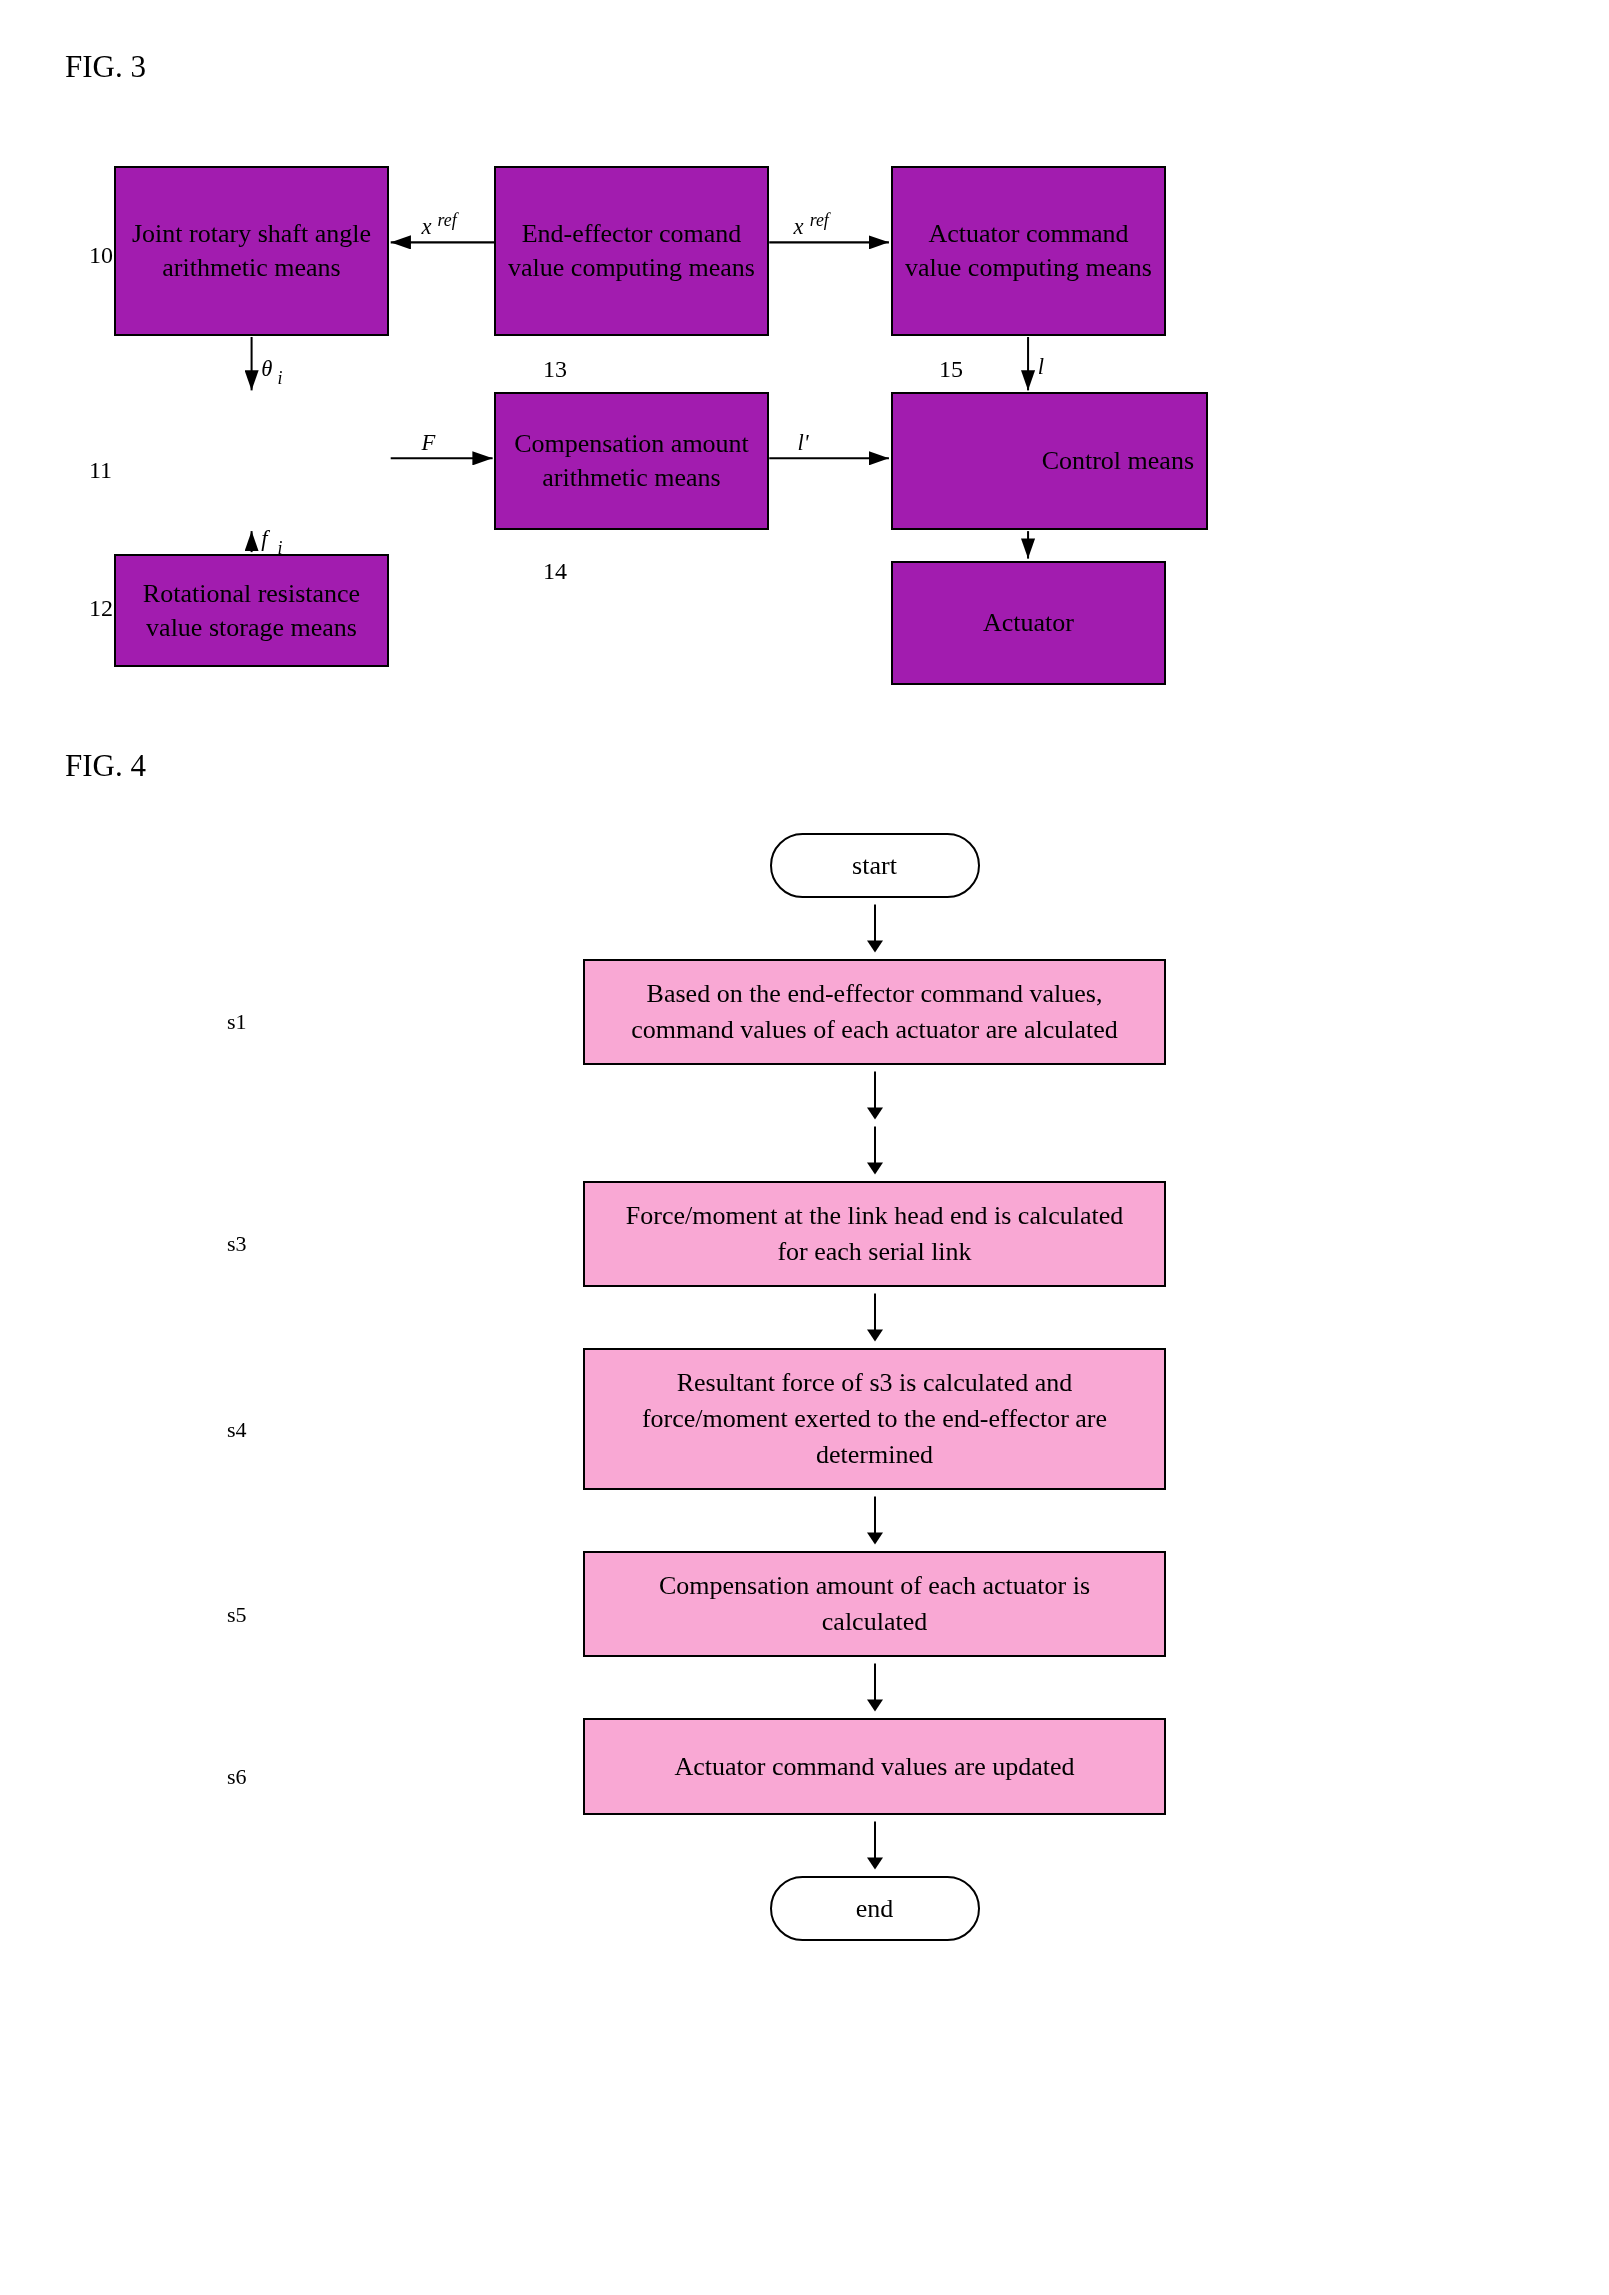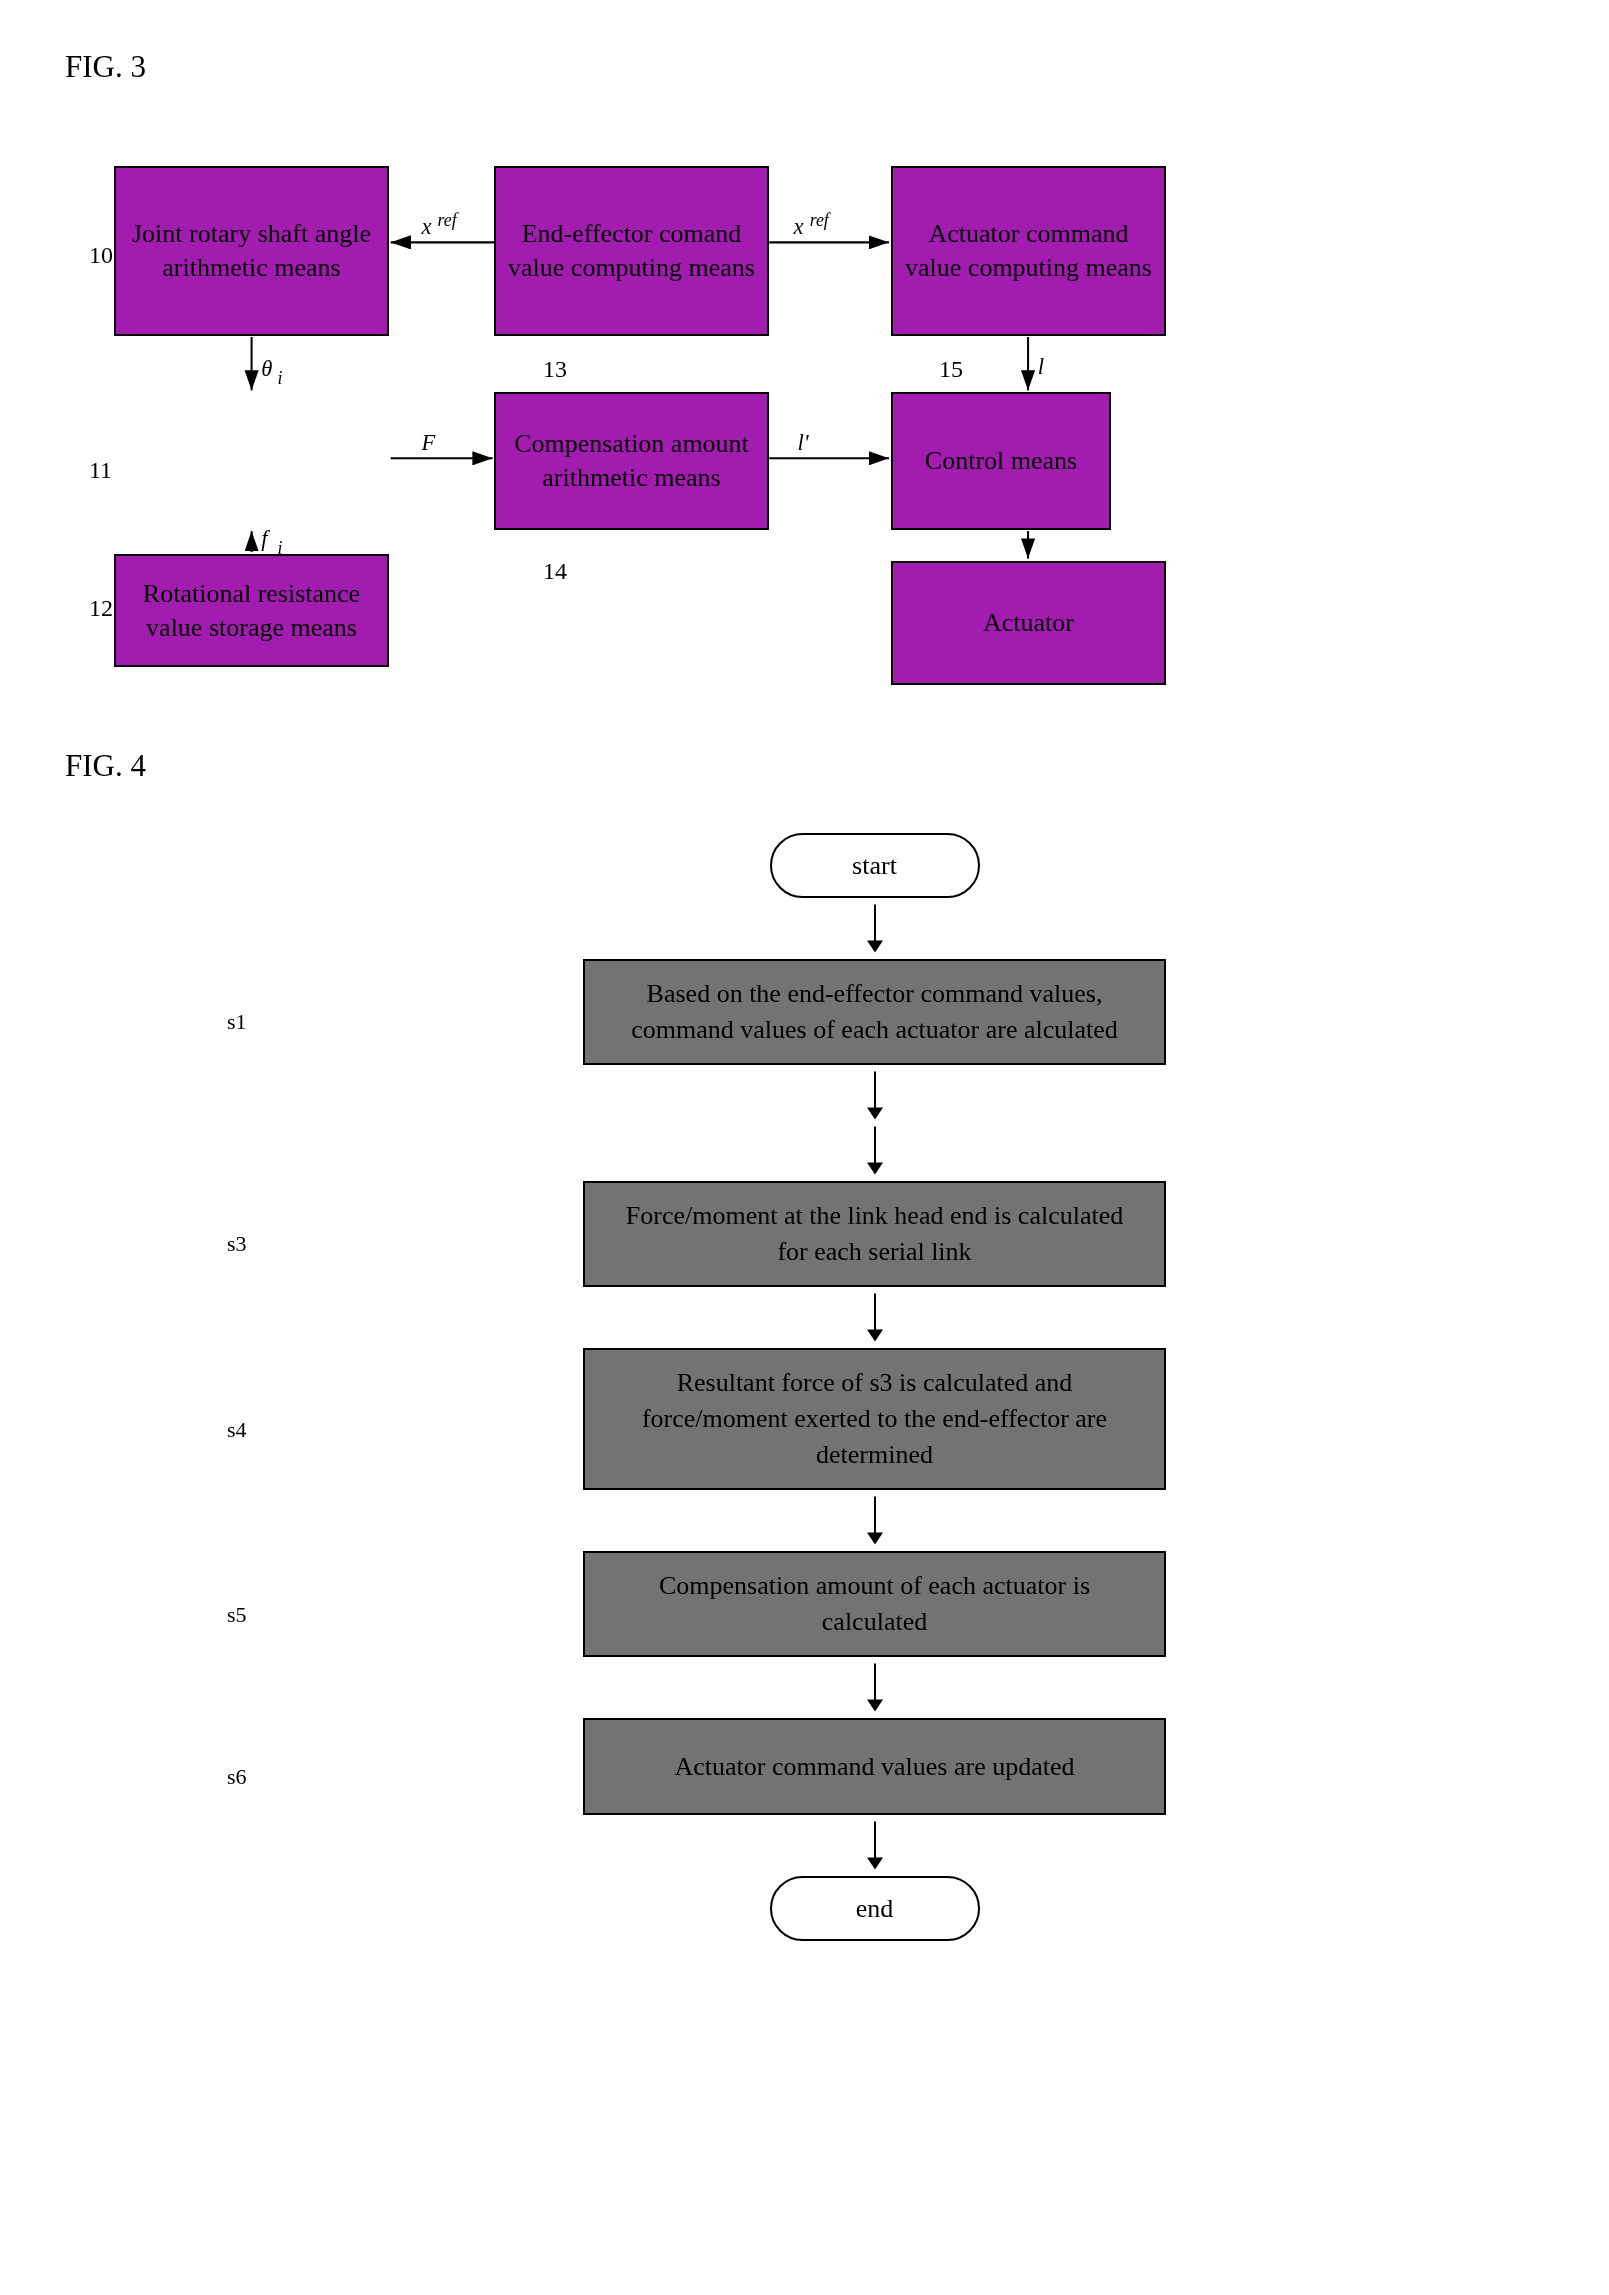--- a/index.html
+++ b/index.html
@@ -84,21 +84,21 @@
 
     .flow-step-label {
       position: absolute;
       left: 0;
       font-size: 22px;
       margin-top: 21px;
     }
 
     .flow-box {
       border: 2.4px solid #000;
-      background: #737373;
+      background: #f9a8d4;
       width: 583px;
       min-height: 97px;
       display: flex;
       align-items: center;
       justify-content: center;
       text-align: center;
       font-size: 26px;
       line-height: 1.4;
       padding: 14.6px 24px;
     }
@@ -157,21 +157,21 @@
   </div>
 
   <div class="block" style="left:429px; top:275px; width:275px; height:138px;">
     <span>Compensation amount arithmetic means</span>
   </div>
 
   <div class="block" style="left:826px; top:49px; width:275px; height:170px;">
     <span>Actuator command value computing means</span>
   </div>
 
-  <div class="block" style="left:826px; top:275px; width:220px; height:138px;">
+  <div class="block" style="left:826px; top:275px; width:317px; height:138px;justify-content:flex-end;">
     <span>Control means</span>
   </div>
 
   <div class="block" style="left:826px; top:444px; width:275px; height:124px;">
     <span>Actuator</span>
   </div>
 
   <svg class="arrows-layer" viewBox="0 0 1800 680" width="1457" height="550">
     <defs>
       <marker id="arrowhead" markerWidth="10" markerHeight="7" refX="10" refY="3.5" orient="auto">

